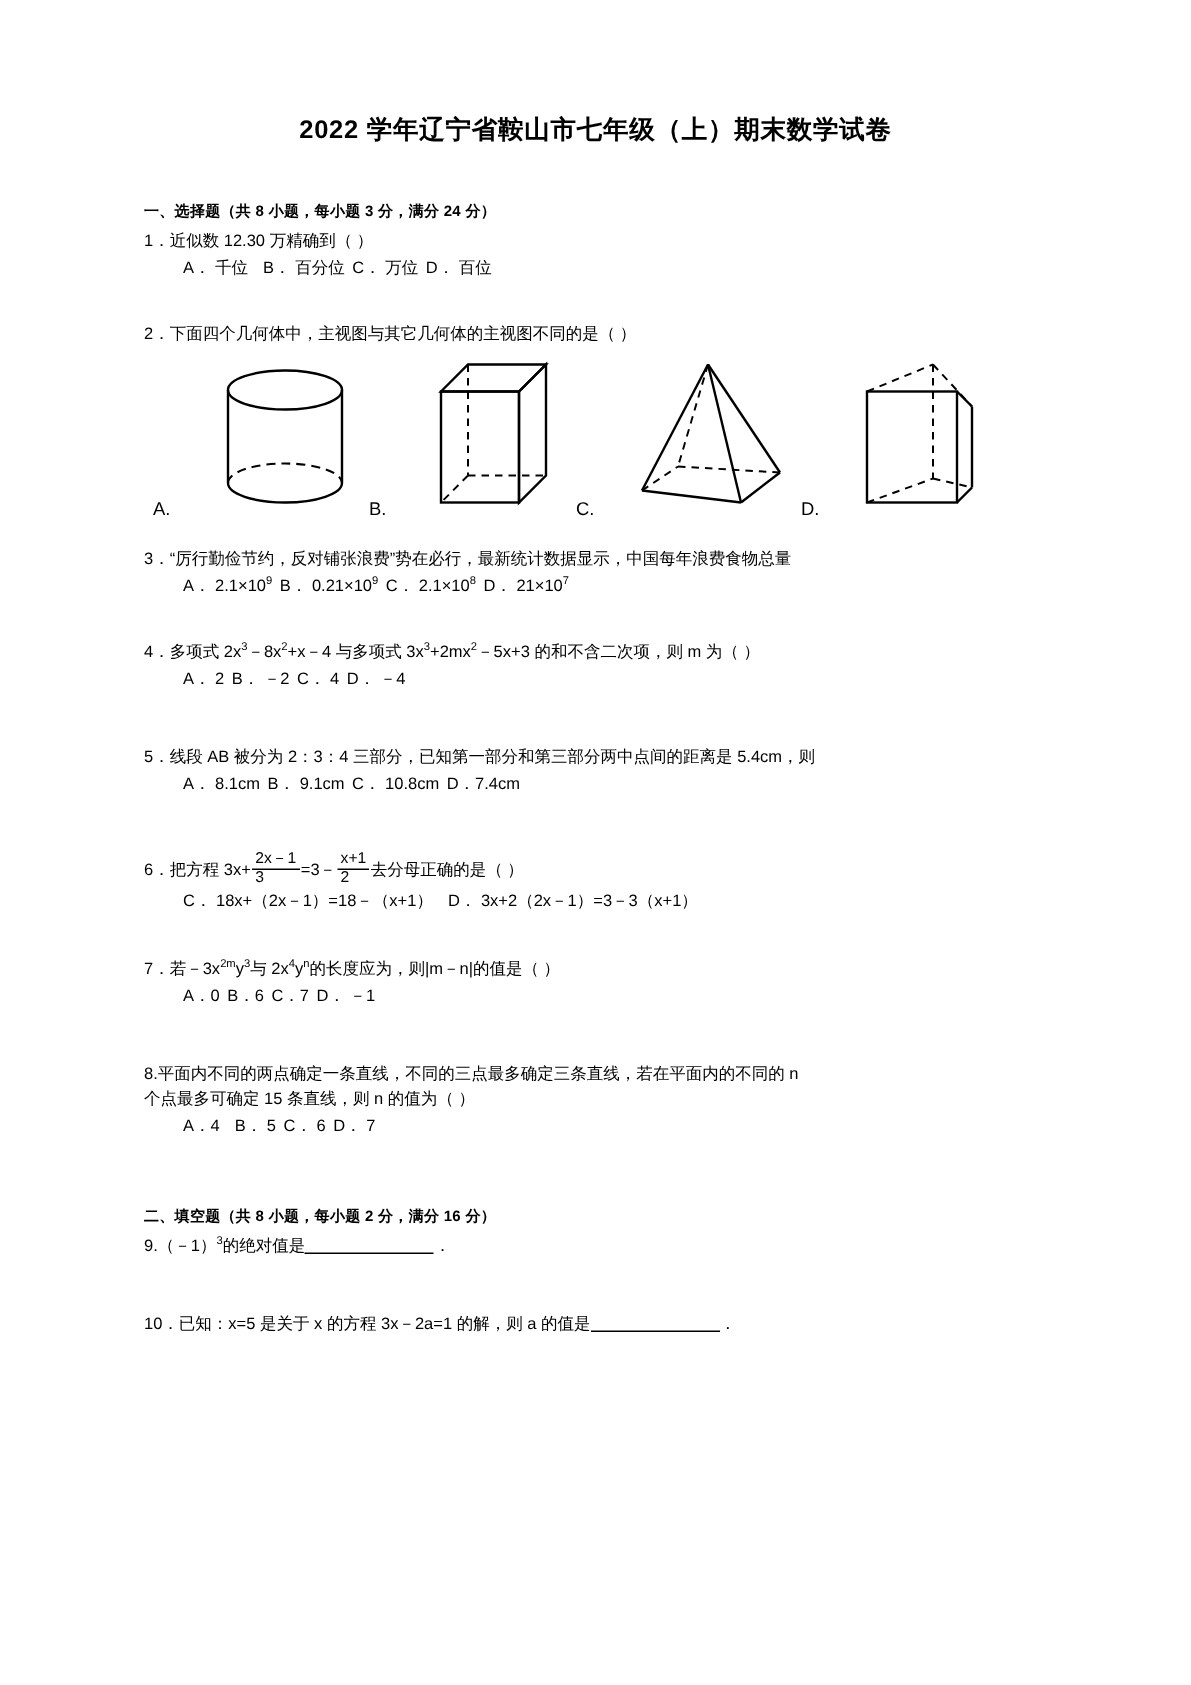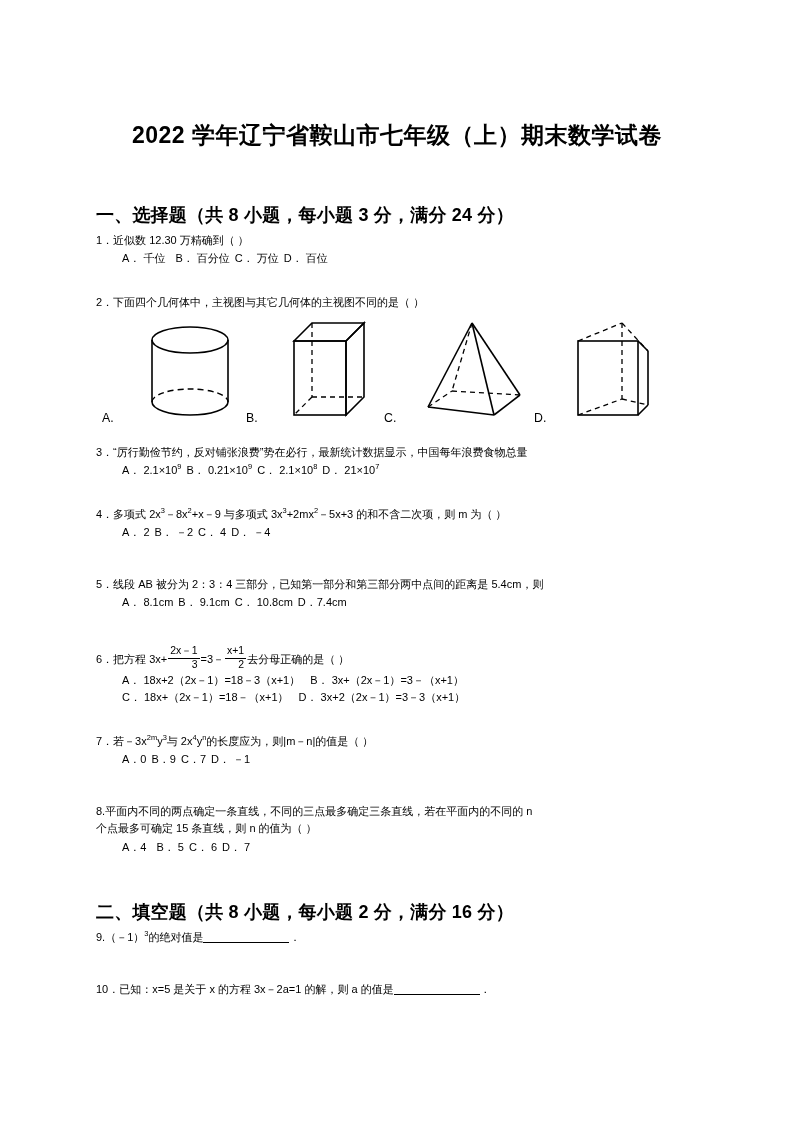--- a/index.html
+++ b/index.html
@@ -20,32 +20,32 @@
     left: 0; top: 0;
     width: 794px;
     height: 1123px;
     box-sizing: border-box;
     padding: 0 96px;
   }
 
   
   .exam-title {
     text-align: center;
-    font-size: 23px;
+    font-size: 17px;
     font-weight: bold;
     letter-spacing: 0.5px;
-    margin: 16px;
-    padding-top: 105px;
+    margin: 0;
+    padding-top: 76px;
     line-height: 1.3;
     white-space: nowrap;
   }
 
   
   .section-header {
-    font-size: 18px;
+    font-size: 10px;
     font-weight: bold;
     letter-spacing: 0.2px;
     margin: 0;
     padding-top: 36px;
   }
   .section-header.second {
     padding-top: 0;
   }
 
   
@@ -77,21 +77,21 @@
   sup {
     font-size: 0.68em;
     vertical-align: super;
     line-height: 0;
   }
 
   
   .frac {
     display: inline-block;
     vertical-align: -0.52em;
-    text-align: right;
+    text-align: left;
     font-size: 0.95em;
     margin: 0 1px;
     line-height: 1.05;
   }
   .frac .num {
     display: block;
     padding: 0 2px 1px 2px;
     border-bottom: 1.1px solid #000;
   }
   .frac .den {
@@ -223,51 +223,50 @@
   <div class="question">
     <span class="q-stem">3．“厉行勤俭节约，反对铺张浪费”势在必行，最新统计数据显示，中国每年浪费食物总量</span>
     <span class="options">
       <span class="opt"><span>A．</span> <span>2.1×10</span><sup>9</sup></span><span class="opt-gap-s"></span><span class="opt"><span>B．</span> <span>0.21×10</span><sup>9</sup></span><span class="opt-gap-s"></span><span class="opt"><span>C．</span> <span>2.1×10</span><sup>8</sup></span><span class="opt-gap-s"></span><span class="opt"><span>D．</span> <span>21×10</span><sup>7</sup></span>
     </span>
   </div>
 
   <div class="spacer-md"></div>
 
   <div class="question">
-    <span class="q-stem"><span>4．多项式 2x</span><sup>3</sup><span>－8x</span><sup>2</sup><span>+x－9 与多项式 3x</span><sup>3</sup><span>+2mx</span><sup>2</sup><span>－5x+3 的和不含二次项，则 m 为（      ）</span></span>
+    <span class="q-stem"><span>4．多项式 2x</span><sup>3</sup><span>－8x</span><sup>2</sup><span>+x－4 与多项式 3x</span><sup>3</sup><span>+2mx</span><sup>2</sup><span>－5x+3 的和不含二次项，则 m 为（      ）</span></span>
     <span class="options">
       <span class="opt">A． 2</span><span class="opt-gap-s"></span><span class="opt">B． －2</span><span class="opt-gap-s"></span><span class="opt">C． 4</span><span class="opt-gap-s"></span><span class="opt">D． －4</span>
     </span>
   </div>
 
   <div class="spacer-lg"></div>
 
   <div class="question">
     <span class="q-stem">5．线段 AB 被分为 2：3：4 三部分，已知第一部分和第三部分两中点间的距离是 5.4cm，则</span>
     <span class="options">
       <span class="opt">A． 8.1cm</span><span class="opt-gap-s"></span><span class="opt">B． 9.1cm</span><span class="opt-gap-s"></span><span class="opt">C． 10.8cm</span><span class="opt-gap-s"></span><span class="opt">D．7.4cm</span>
     </span>
   </div>
 
   <div class="spacer-lg"></div>
 
   <div class="question">
     <span class="q-stem"><span>6．把方程 3x+</span><span class="frac"><span class="num">2x－1</span><span class="den">3</span></span><span>=3－</span><span class="frac"><span class="num">x+1</span><span class="den">2</span></span><span>去分母正确的是（      ）</span></span>
     <span class="options">
-      <span class="options-line"><span class="opt">A． 18x+2（2x－1）=18－3（x+1）</span><span class="opt-gap"></span><span class="opt">B． 3x+（2x－1）=3－（x+1）</span></span>
       <span class="options-line"><span class="opt">C． 18x+（2x－1）=18－（x+1）</span><span class="opt-gap"></span><span class="opt">D． 3x+2（2x－1）=3－3（x+1）</span></span>
     </span>
   </div>
 
   <div class="spacer-md"></div>
 
   <div class="question">
     <span class="q-stem"><span>7．若－3x</span><sup>2m</sup><span>y</span><sup>3</sup><span>与 2x</span><sup>4</sup><span>y</span><sup>n</sup><span>的长度应为，则|m－n|的值是（      ）</span></span>
     <span class="options">
-      <span class="opt">A．0</span><span class="opt-gap-s"></span><span class="opt">B．9</span><span class="opt-gap-s"></span><span class="opt">C．7</span><span class="opt-gap-s"></span><span class="opt">D． －1</span>
+      <span class="opt">A．0</span><span class="opt-gap-s"></span><span class="opt">B．6</span><span class="opt-gap-s"></span><span class="opt">C．7</span><span class="opt-gap-s"></span><span class="opt">D． －1</span>
     </span>
   </div>
 
   <div class="spacer-lg"></div>
 
   <div class="question">
     <span class="q-stem">8.平面内不同的两点确定一条直线，不同的三点最多确定三条直线，若在平面内的不同的 n</span>
     <span class="q-stem">个点最多可确定 15 条直线，则 n 的值为（      ）</span>
     <span class="options">
       <span class="opt">A．4</span><span class="opt-gap"></span><span class="opt">B． 5</span><span class="opt-gap-s"></span><span class="opt">C． 6</span><span class="opt-gap-s"></span><span class="opt">D． 7</span>

